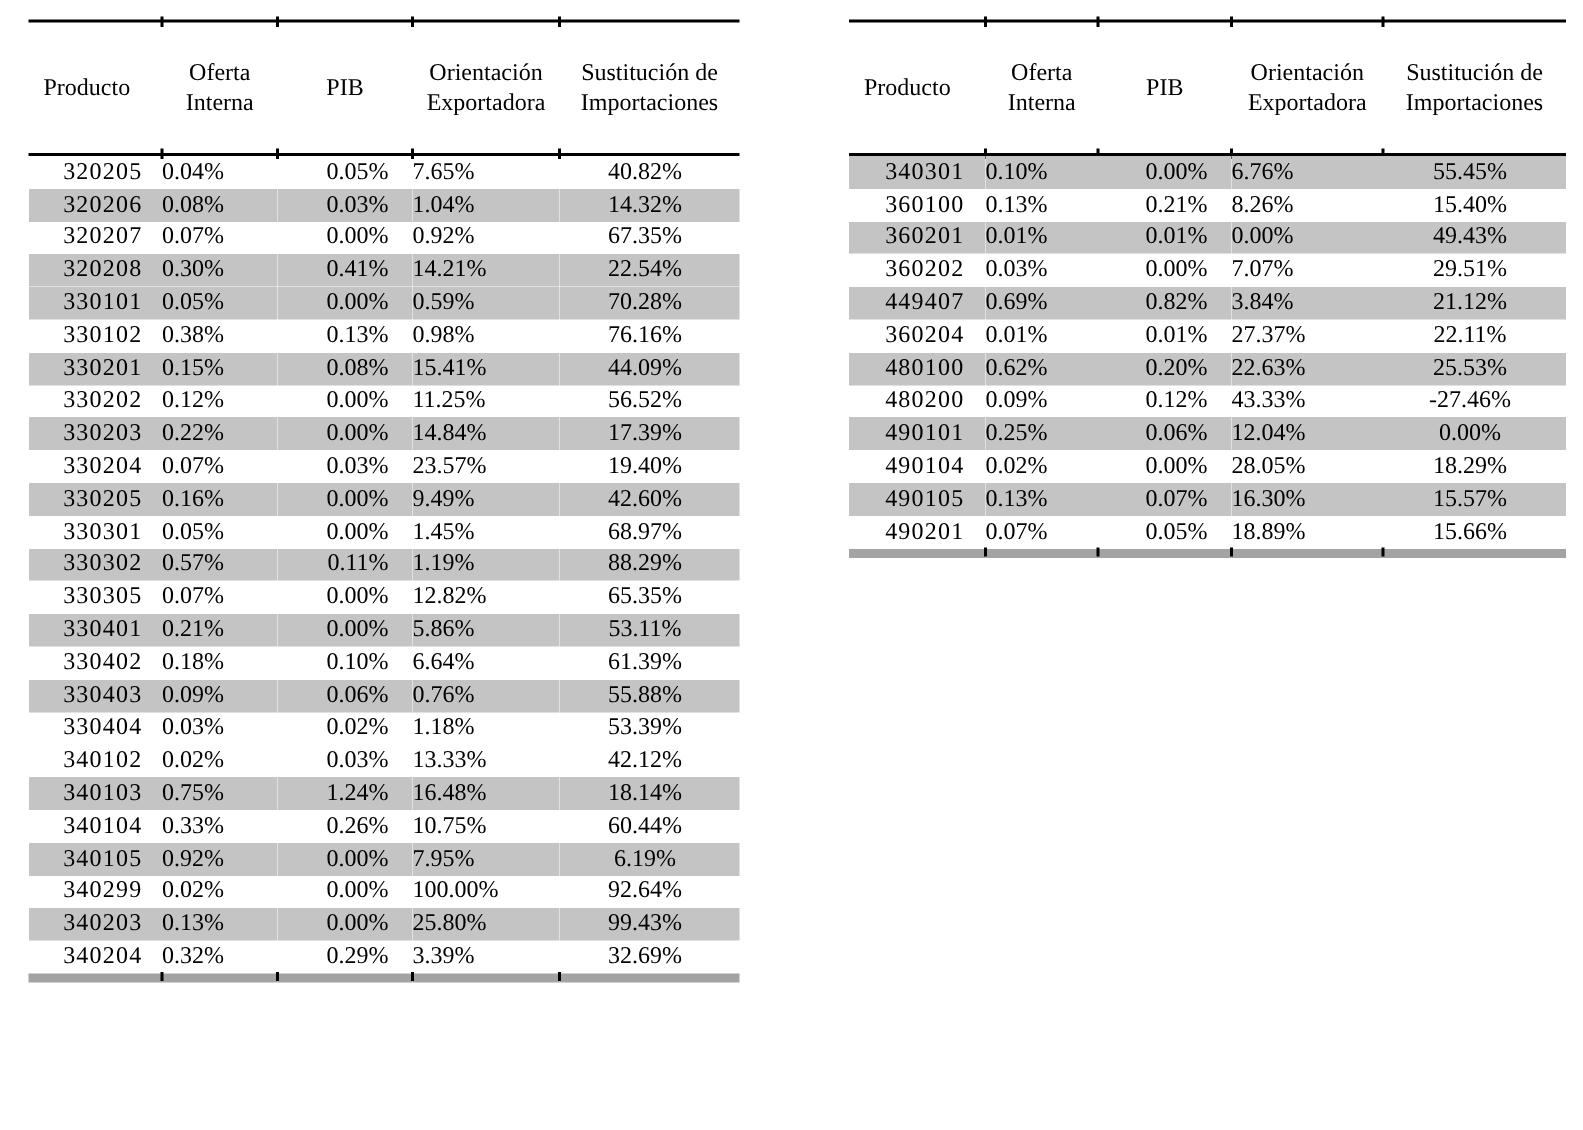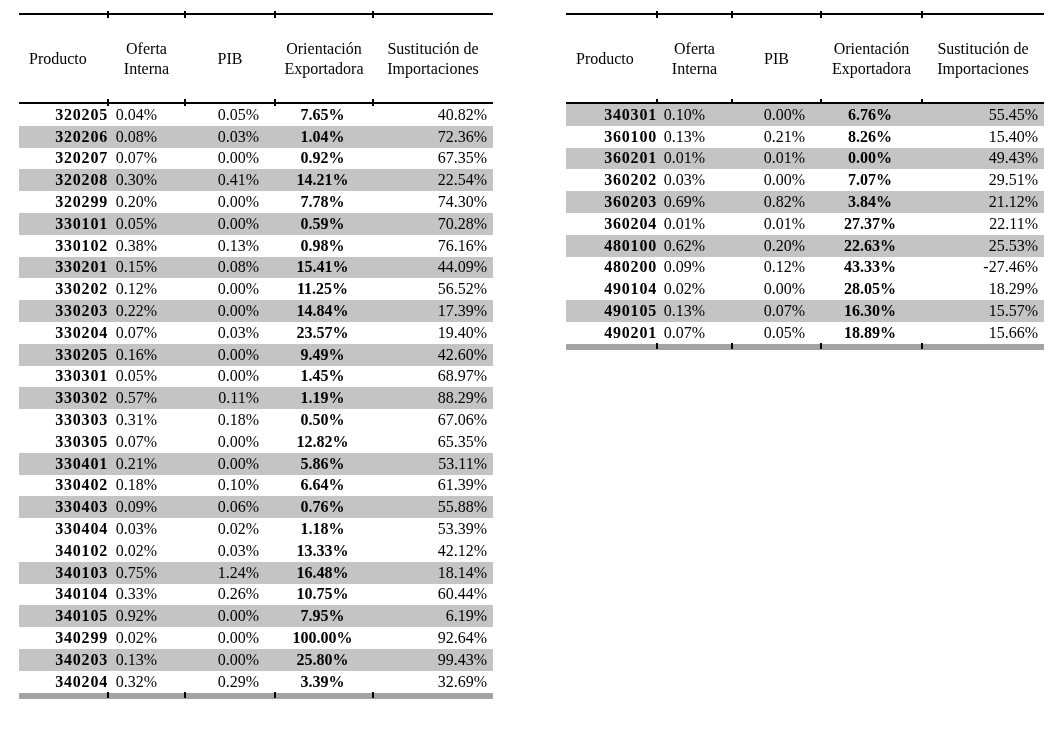--- a/index.html
+++ b/index.html
@@ -74,29 +74,29 @@
     height: 21.8px;
     vertical-align: middle;
   }
   .tbl tbody tr:last-child td {
     border-bottom: 6px solid #a3a3a3;
   }
   .tbl tbody tr.shaded td {
     background: var(--row-shade, #c4c4c4);
   }
   .tbl td.c0 {
-    text-align: right;
+    text-align: center;
     padding-left: 10px;
-    font-weight: bold;
+    font-weight: normal;
     letter-spacing: 0.8px;
   }
-  .tbl td.c1 { text-align: center; padding-right: 20px; }
+  .tbl td.c1 { text-align: left; padding-right: 20px; }
   .tbl td.c2 { text-align: right; padding-right: 16px; }
-  .tbl td.c3 { text-align: center; padding-right: 3px; font-weight: bold; }
-  .tbl td.c4 { text-align: right; padding-right: 6px; }
+  .tbl td.c3 { text-align: left; padding-right: 3px; }
+  .tbl td.c4 { text-align: center; padding-right: 6px; }
 </style>
 </head>
 <body>
 
 <div class="page">
 
   <table class="tbl tbl-left">
     <colgroup>
       <col class="c0">
         <col class="c1">
@@ -119,43 +119,36 @@
           <td class="c1">0.04%</td>
           <td class="c2">0.05%</td>
           <td class="c3">7.65%</td>
           <td class="c4">40.82%</td>
         </tr>
         <tr class="shaded">
           <td class="c0">320206</td>
           <td class="c1">0.08%</td>
           <td class="c2">0.03%</td>
           <td class="c3">1.04%</td>
-          <td class="c4">72.36%</td>
+          <td class="c4">14.32%</td>
         </tr>
         <tr>
           <td class="c0">320207</td>
           <td class="c1">0.07%</td>
           <td class="c2">0.00%</td>
           <td class="c3">0.92%</td>
           <td class="c4">67.35%</td>
         </tr>
         <tr class="shaded">
           <td class="c0">320208</td>
           <td class="c1">0.30%</td>
           <td class="c2">0.41%</td>
           <td class="c3">14.21%</td>
           <td class="c4">22.54%</td>
         </tr>
-        <tr>
-          <td class="c0">320299</td>
-          <td class="c1">0.20%</td>
-          <td class="c2">0.00%</td>
-          <td class="c3">7.78%</td>
-          <td class="c4">74.30%</td>
-        </tr>
         <tr class="shaded">
           <td class="c0">330101</td>
           <td class="c1">0.05%</td>
           <td class="c2">0.00%</td>
           <td class="c3">0.59%</td>
           <td class="c4">70.28%</td>
         </tr>
         <tr>
           <td class="c0">330102</td>
           <td class="c1">0.38%</td>
@@ -204,27 +197,20 @@
           <td class="c2">0.00%</td>
           <td class="c3">1.45%</td>
           <td class="c4">68.97%</td>
         </tr>
         <tr class="shaded">
           <td class="c0">330302</td>
           <td class="c1">0.57%</td>
           <td class="c2">0.11%</td>
           <td class="c3">1.19%</td>
           <td class="c4">88.29%</td>
-        </tr>
-        <tr>
-          <td class="c0">330303</td>
-          <td class="c1">0.31%</td>
-          <td class="c2">0.18%</td>
-          <td class="c3">0.50%</td>
-          <td class="c4">67.06%</td>
         </tr>
         <tr>
           <td class="c0">330305</td>
           <td class="c1">0.07%</td>
           <td class="c2">0.00%</td>
           <td class="c3">12.82%</td>
           <td class="c4">65.35%</td>
         </tr>
         <tr class="shaded">
           <td class="c0">330401</td>
@@ -346,21 +332,21 @@
           <td class="c4">49.43%</td>
         </tr>
         <tr>
           <td class="c0">360202</td>
           <td class="c1">0.03%</td>
           <td class="c2">0.00%</td>
           <td class="c3">7.07%</td>
           <td class="c4">29.51%</td>
         </tr>
         <tr class="shaded">
-          <td class="c0">360203</td>
+          <td class="c0">449407</td>
           <td class="c1">0.69%</td>
           <td class="c2">0.82%</td>
           <td class="c3">3.84%</td>
           <td class="c4">21.12%</td>
         </tr>
         <tr>
           <td class="c0">360204</td>
           <td class="c1">0.01%</td>
           <td class="c2">0.01%</td>
           <td class="c3">27.37%</td>
@@ -373,20 +359,27 @@
           <td class="c3">22.63%</td>
           <td class="c4">25.53%</td>
         </tr>
         <tr>
           <td class="c0">480200</td>
           <td class="c1">0.09%</td>
           <td class="c2">0.12%</td>
           <td class="c3">43.33%</td>
           <td class="c4">-27.46%</td>
         </tr>
+        <tr class="shaded">
+          <td class="c0">490101</td>
+          <td class="c1">0.25%</td>
+          <td class="c2">0.06%</td>
+          <td class="c3">12.04%</td>
+          <td class="c4">0.00%</td>
+        </tr>
         <tr>
           <td class="c0">490104</td>
           <td class="c1">0.02%</td>
           <td class="c2">0.00%</td>
           <td class="c3">28.05%</td>
           <td class="c4">18.29%</td>
         </tr>
         <tr class="shaded">
           <td class="c0">490105</td>
           <td class="c1">0.13%</td>

